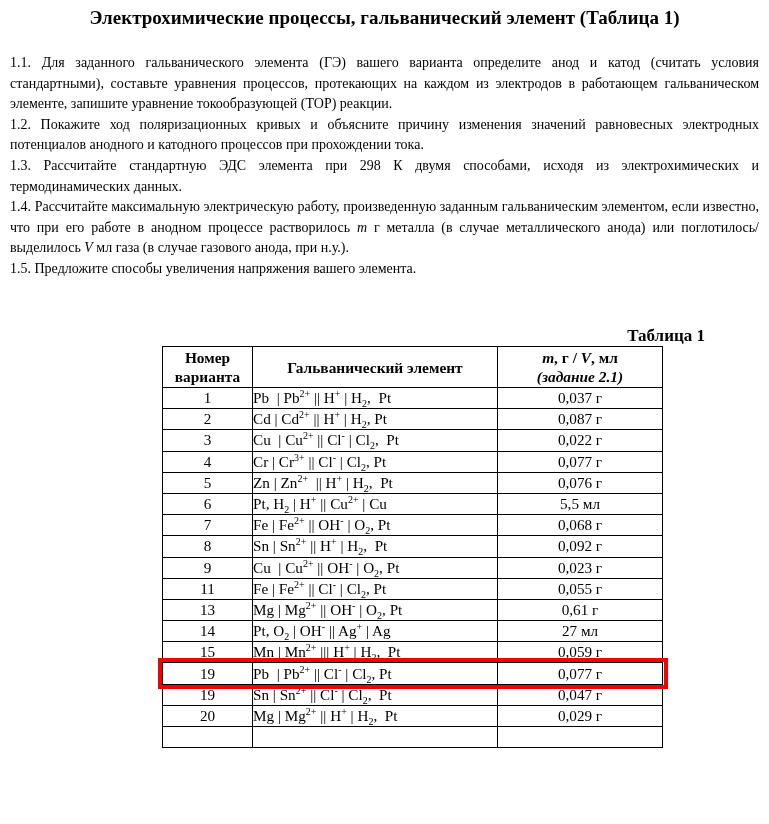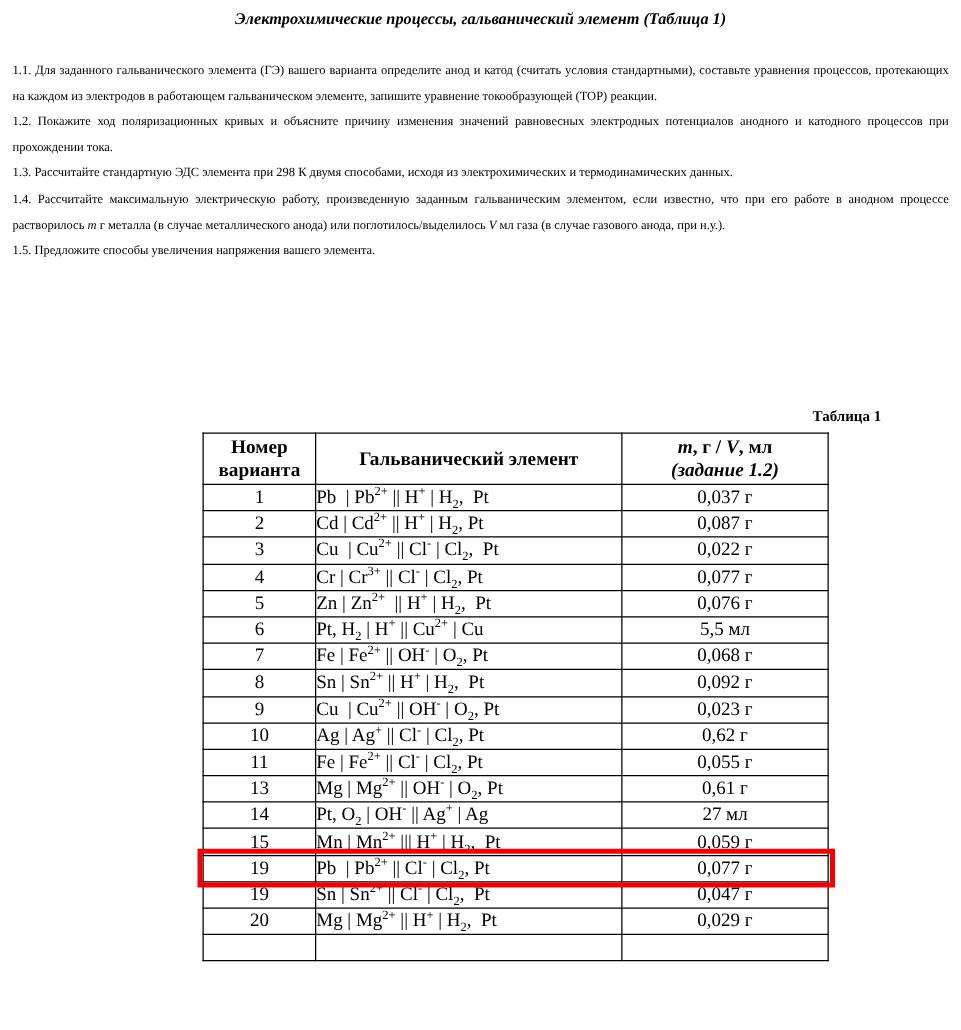--- a/index.html
+++ b/index.html
@@ -6,30 +6,30 @@
   body {
     width: 769px; height: 824px;
     background: #ffffff;
     color: #000000;
     font-family: "Liberation Serif", "DejaVu Serif", serif;
     overflow: hidden;
     position: relative;
   }
   .content { padding: 7px 10px 0 10px; }
   .title {
-    font-size: 13px; font-weight: 700; font-style: italic;
+    font-size: 19px; font-weight: 700; 
     text-align: center; margin: 0 0 24px 0;
   }
   .para {
-    font-size: 10px; line-height: 20.6px;
+    font-size: 14px; line-height: 20.6px;
     text-align: justify; margin: 0;
   }
   .table-label {
     position: absolute; top: 326px; right: 64px;
-    font-size: 12px; font-weight: 700;
+    font-size: 17px; font-weight: 700;
   }
   table.variants {
     position: absolute; left: 162px; top: 346px;
     width: 500px; border-collapse: collapse; table-layout: fixed;
   }
   .variants th, .variants td { border: 1px solid #000; }
   .variants thead th {
     height: 40px; padding: 0; font-size: 15.4px; font-weight: 700;
     line-height: 19px; vertical-align: middle; text-align: center;
   }
@@ -64,21 +64,21 @@
     <col style="width:90px">
       <col style="width:245px">
       <col style="width:165px">
   </colgroup>
   <thead>
     <tr>
       <th>Номер варианта</th>
       <th>Гальванический элемент</th>
       <th>
         <div class="hdr-line1"><i>m</i>, г / <i>V</i>, мл</div>
-        <div class="hdr-line2">(задание 1.2)</div>
+        <div class="hdr-line2">(задание 2.1)</div>
       </th>
     </tr>
   </thead>
   <tbody>
       <tr>
         <td class="num">1</td>
         <td class="elem">Pb  | Pb<sup>2+</sup> || H<sup>+</sup> | H<sub>2</sub>,  Pt</td>
         <td class="val">0,037 г</td>
       </tr>
       <tr>
@@ -115,25 +115,20 @@
         <td class="num">8</td>
         <td class="elem">Sn | Sn<sup>2+</sup> || H<sup>+</sup> | H<sub>2</sub>,  Pt</td>
         <td class="val">0,092 г</td>
       </tr>
       <tr>
         <td class="num">9</td>
         <td class="elem">Cu  | Cu<sup>2+</sup> || OH<sup>-</sup> | O<sub>2</sub>, Pt</td>
         <td class="val">0,023 г</td>
       </tr>
       <tr>
-        <td class="num">10</td>
-        <td class="elem">Ag | Ag<sup>+</sup> || Cl<sup>-</sup> | Cl<sub>2</sub>, Pt</td>
-        <td class="val">0,62 г</td>
-      </tr>
-      <tr>
         <td class="num">11</td>
         <td class="elem">Fe | Fe<sup>2+</sup> || Cl<sup>-</sup> | Cl<sub>2</sub>, Pt</td>
         <td class="val">0,055 г</td>
       </tr>
       <tr>
         <td class="num">13</td>
         <td class="elem">Mg | Mg<sup>2+</sup> || OH<sup>-</sup> | O<sub>2</sub>, Pt</td>
         <td class="val">0,61 г</td>
       </tr>
       <tr>

